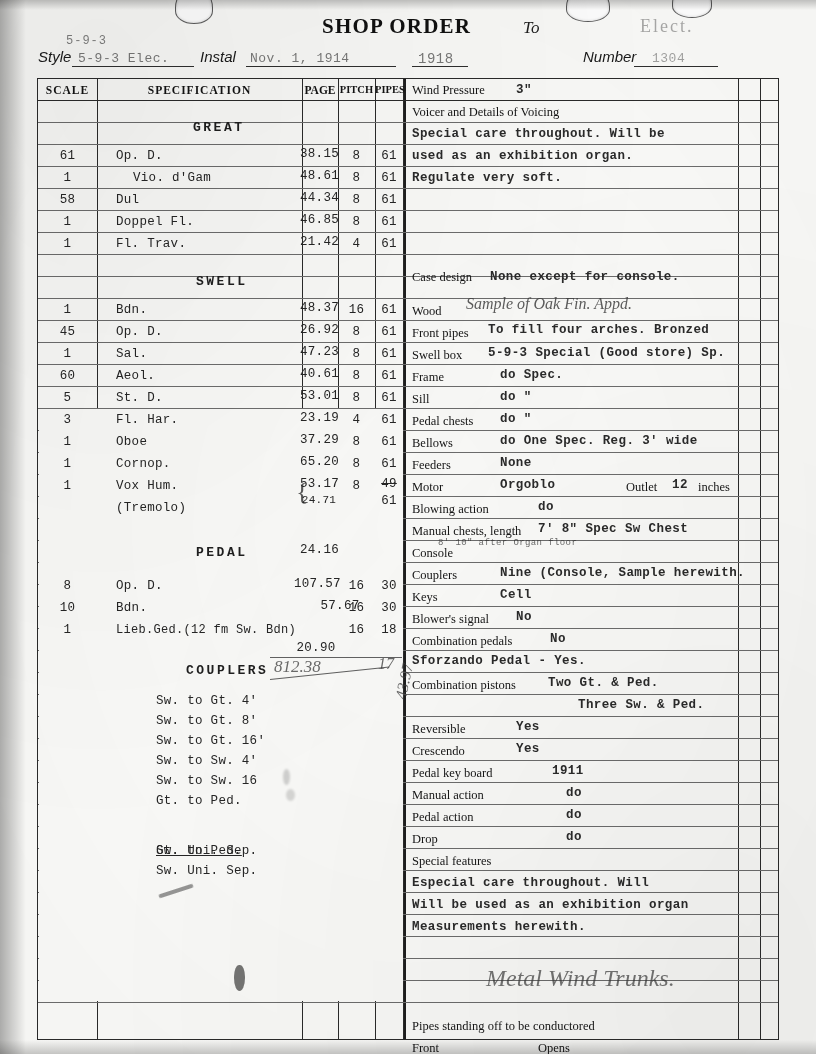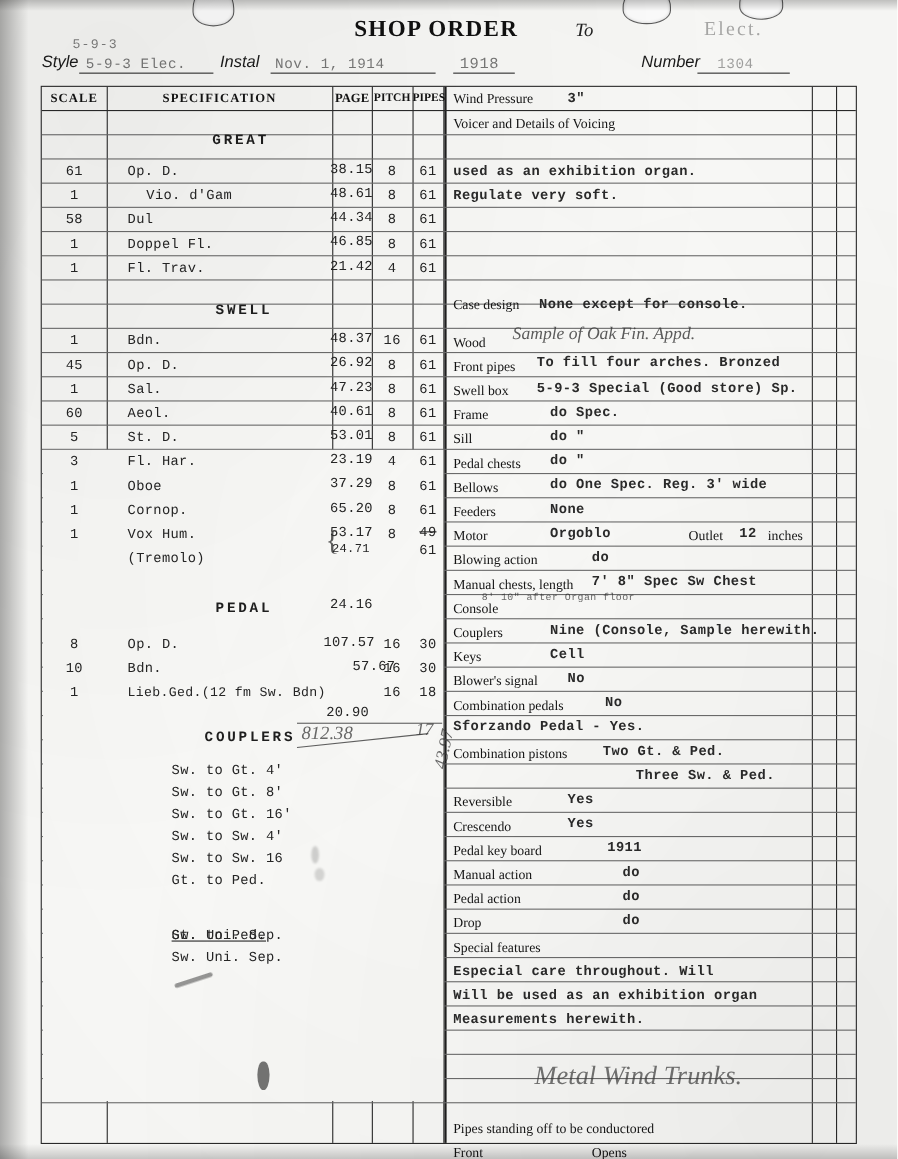--- a/index.html
+++ b/index.html
@@ -454,20 +454,21 @@
     <div class="smudge" style="left:245px; top:690px; width:7px; height:16px; opacity:0.35;"></div>
     <div class="smudge" style="left:248px; top:710px; width:9px; height:12px; opacity:0.3;"></div>
 
     <div class="diag-line" style="left:232px; top:600px; width:120px; transform:rotate(-6deg);"></div>
 
     <div class="rform" style="left:374px; top:4px;">Wind Pressure</div>
     <div class="rtyped bold-typed" style="left:478px; top:4px;">3"</div>
 
     <div class="rform" style="left:374px; top:26px;">Voicer and Details of Voicing</div>
 
+    <div class="rtyped bold-typed" style="left:374px; top:48px;">Special care throughout. Will be</div>
     <div class="rtyped bold-typed" style="left:374px; top:70px;">used as an exhibition organ.</div>
     <div class="rtyped bold-typed" style="left:374px; top:92px;">Regulate very soft.</div>
 
     <div class="rform" style="left:374px; top:191px;">Case design</div>
     <div class="rtyped bold-typed" style="left:452px; top:191px;">None except for console.</div>
 
     <div class="rform" style="left:374px; top:225px;">Wood</div>
     <div class="hand" style="left:428px; top:216px;">Sample of Oak Fin. Appd.</div>
 
     <div class="rform" style="left:374px; top:247px;">Front pipes</div>

